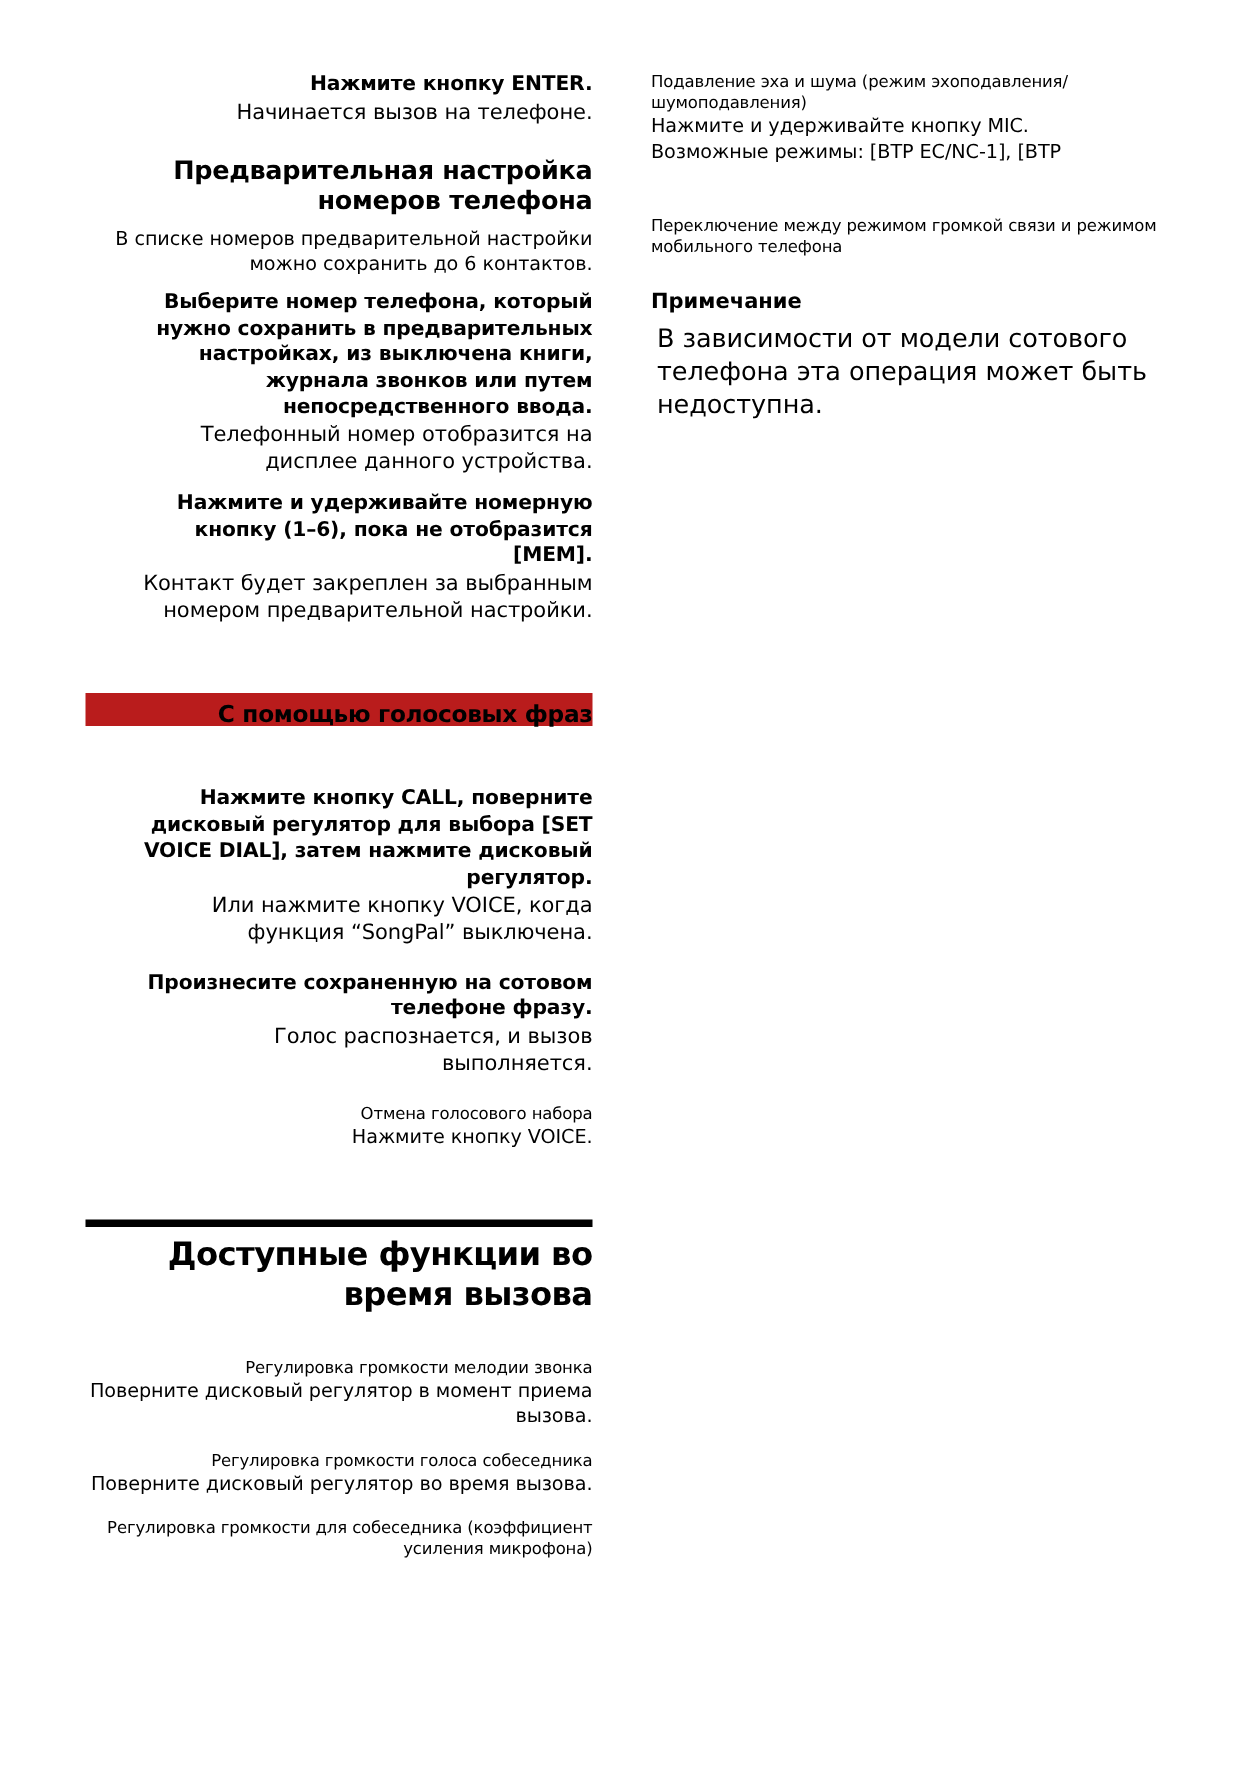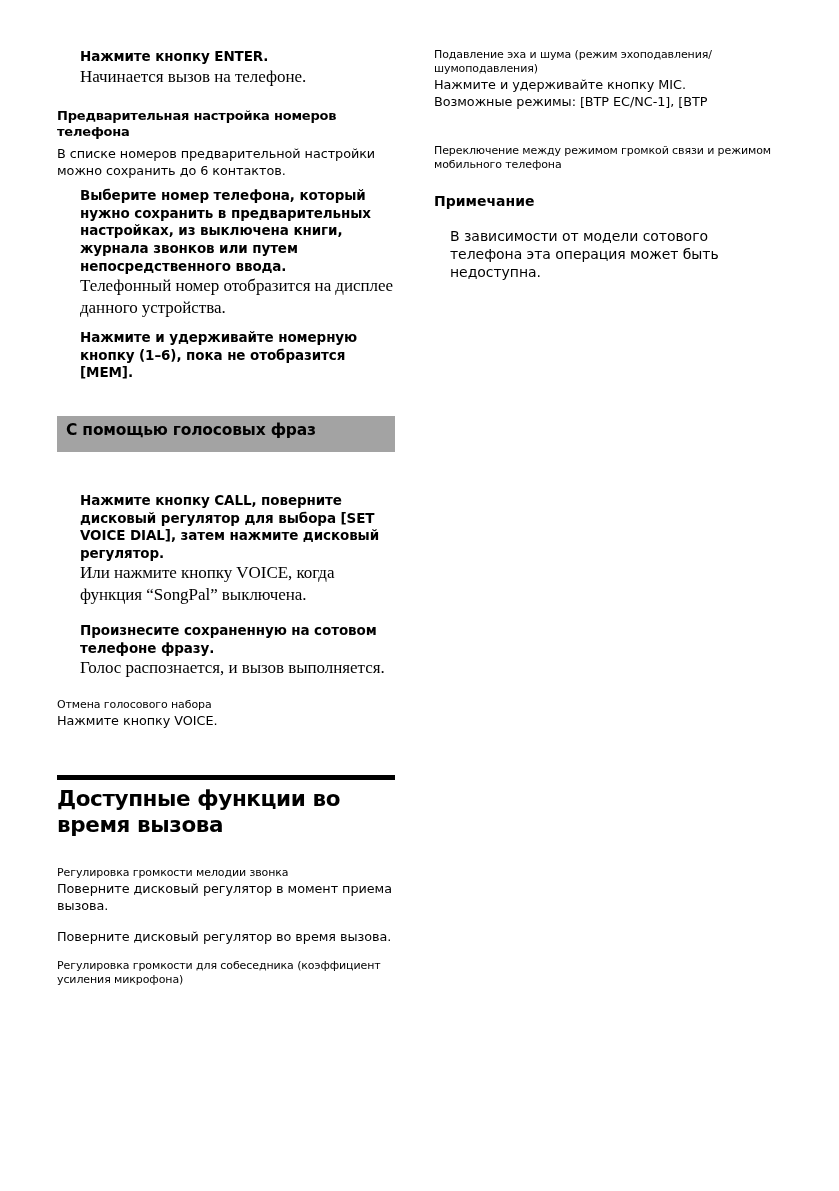--- a/index.html
+++ b/index.html
@@ -23,60 +23,59 @@
     width: 839px;
     height: 1191px;
     overflow: hidden;
   }
 
   .column {
     position: absolute;
     top: 48px;
     width: 338px;
   }
-  .col-left  { left: 57px; }
+  .col-left  { left: 57px; text-align: right; }
   .col-right { left: 434px; }
 
   
   .step {
     margin-left: 23px;
   }
   .step-title {
     font-size: 13.5px;
     font-weight: bold;
     line-height: 1.30;
     letter-spacing: -0.1px;
     margin: 0;
   }
   .step-body {
-    font-size: 17px;
+    font-size: 14px;
     font-weight: normal;
     line-height: 1.30;
     letter-spacing: -0.05px;
     margin: 0;
-    font-family: Liberation Serif, serif;
   }
 
   .body-text {
     font-size: 12.8px;
     line-height: 1.33;
     letter-spacing: -0.05px;
     margin: 0;
   }
 
   h1.chapter {
     font-size: 21.5px;
     font-weight: bold;
     line-height: 1.22;
     letter-spacing: -0.4px;
     margin: 0;
   }
 
   h2.section-h {
-    font-size: 13px;
+    font-size: 17px;
     font-weight: bold;
     line-height: 1.22;
     letter-spacing: -0.2px;
     margin: 0;
   }
 
   h3.sub-h {
     font-size: 11px;
     font-weight: normal;
     line-height: 1.28;
@@ -84,33 +83,34 @@
     margin: 0;
   }
 
   h4.note-h {
     font-size: 14px;
     font-weight: bold;
     line-height: 1.3;
     margin: 0;
   }
   .note-body {
-    font-size: 14px;
+    font-size: 17px;
     line-height: 1.32;
     letter-spacing: -0.05px;
-    margin: 16px;
+    margin: 4px;
   }
 
   
   .gray-bar {
-    background: #a3a3a3;
-    height: 36px;
+    background: #b91c1c;
+    height: 22px;
     box-sizing: border-box;
     padding: 3px 0 0 9px;
     width: 338px;
+    margin-top: 12px;
   }
   .gray-bar .gray-bar-label {
     font-size: 15.5px;
     font-weight: bold;
     letter-spacing: -0.2px;
     line-height: 22px;
     display: block;
   }
 
   .rule-thick {
@@ -154,20 +154,21 @@
 
     <div class="step">
       <p class="step-title">Выберите номер телефона, который нужно сохранить в предварительных настройках, из выключена книги, журнала звонков или путем непосредственного ввода.</p>
       <p class="step-body">Телефонный номер отобразится на дисплее данного устройства.</p>
     </div>
 
     <div class="sp-10"></div>
 
     <div class="step">
       <p class="step-title">Нажмите и удерживайте номерную кнопку (1–6), пока не отобразится [MEM].</p>
+      <p class="step-body">Контакт будет закреплен за выбранным номером предварительной настройки.</p>
     </div>
 
     <div class="sp-34"></div>
 
     <div class="gray-bar">
       <span class="gray-bar-label">С помощью голосовых фраз</span>
     </div>
 
     <div class="sp-16"></div>
 
@@ -199,20 +200,21 @@
 
     <h1 class="chapter">Доступные функции во время вызова</h1>
 
     <div class="sp-28"></div>
 
     <h3 class="sub-h">Регулировка громкости мелодии звонка</h3>
     <p class="body-text">Поверните дисковый регулятор в момент приема вызова.</p>
 
     <div class="sp-14"></div>
 
+    <h3 class="sub-h">Регулировка громкости голоса собеседника</h3>
     <p class="body-text">Поверните дисковый регулятор во время вызова.</p>
 
     <div class="sp-14"></div>
 
     <h3 class="sub-h">Регулировка громкости для собеседника (коэффициент усиления микрофона)</h3>
 
   </div>
 
   <div class="column col-right">
 

